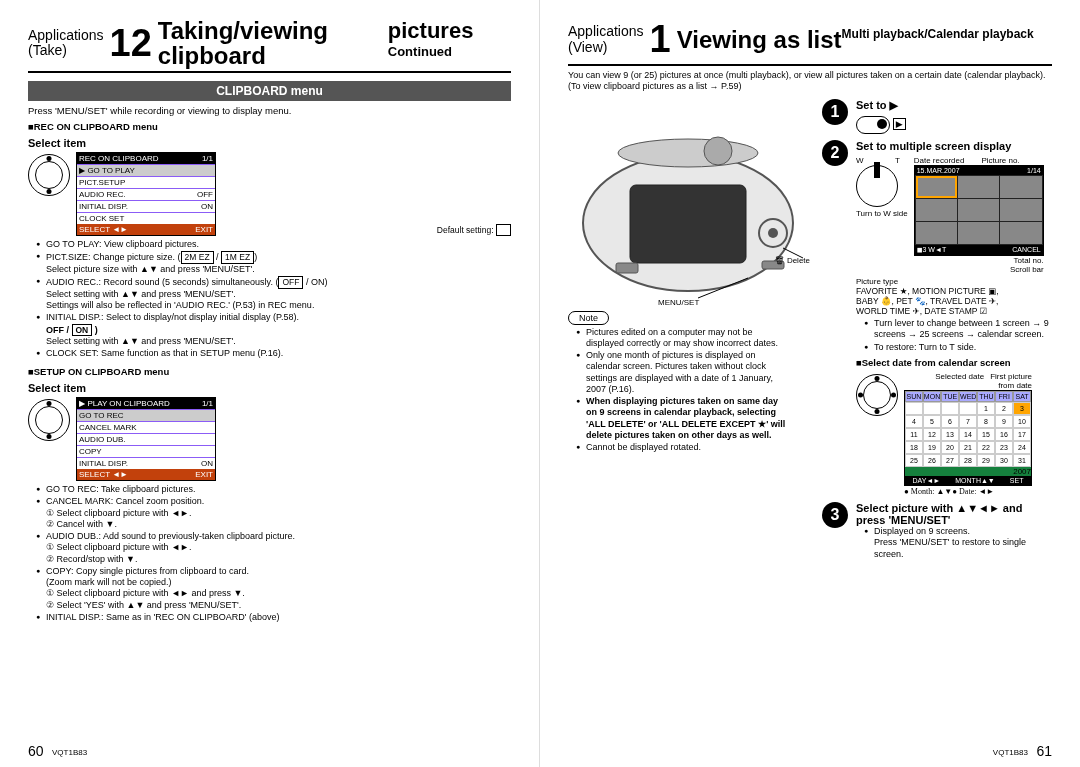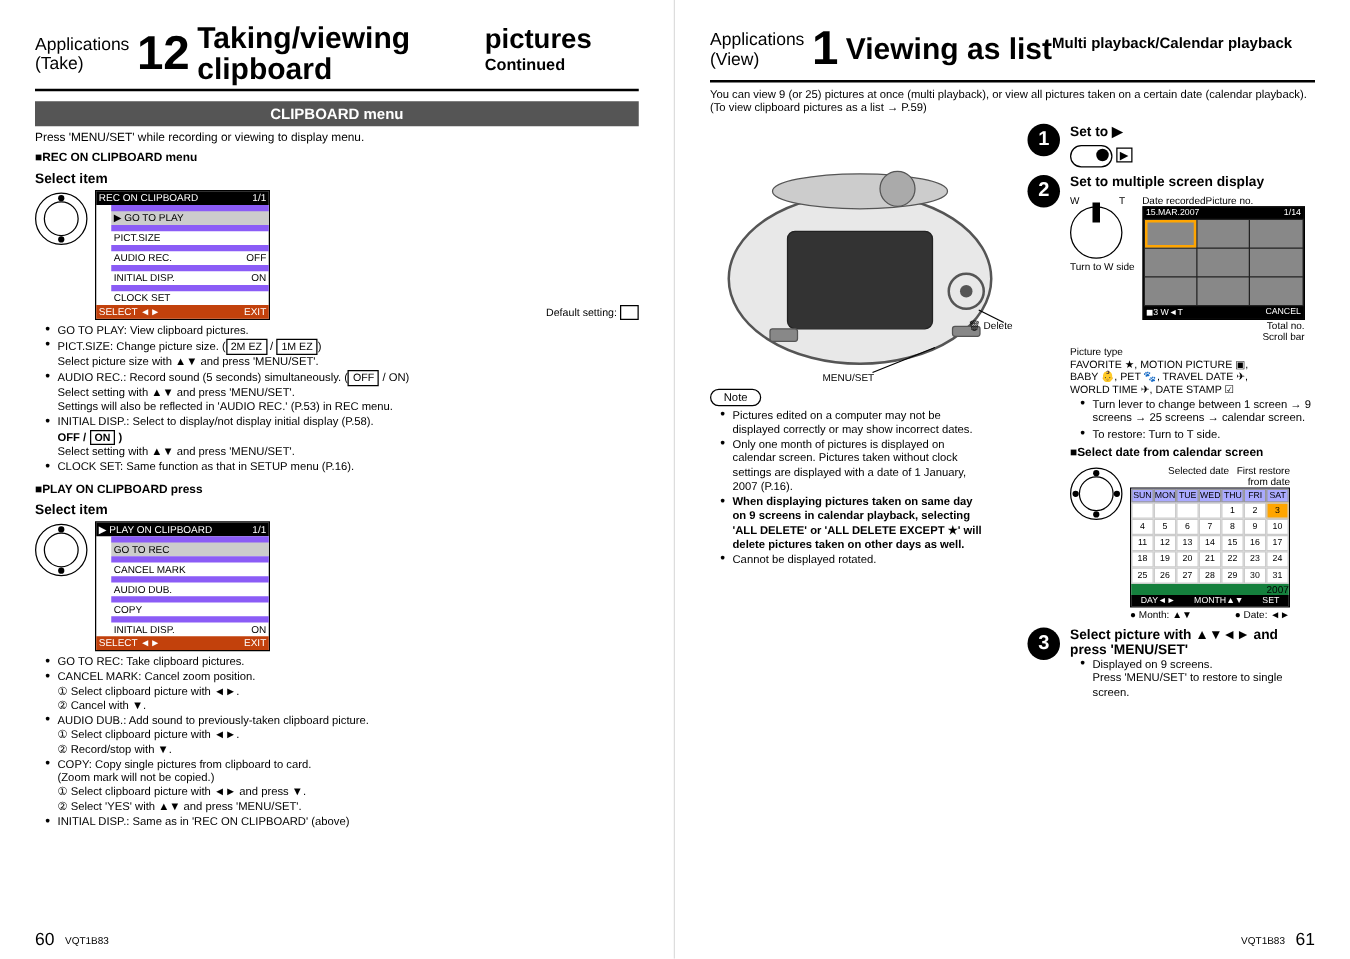--- a/index.html
+++ b/index.html
@@ -63,21 +63,21 @@
   }
   .dpad .dot { position:absolute; width:5px; height:5px; background:#000; border-radius:50%; }
   .dpad .dot.u{top:1px;left:50%;transform:translateX(-50%);}
   .dpad .dot.d{bottom:1px;left:50%;transform:translateX(-50%);}
   .dpad .dot.l{left:1px;top:50%;transform:translateY(-50%);}
   .dpad .dot.r{right:1px;top:50%;transform:translateY(-50%);}
   .menu-screen {
     width: 140px; border: 1px solid #000; font-size: 8px; background: #fff;
   }
   .menu-screen .ms-title { background:#000; color:#fff; padding:1px 2px; display:flex; justify-content:space-between;}
-  .menu-screen .ms-row { display:flex; justify-content:space-between; border-top:5px solid #8b5cf6; padding:1px 2px;margin-left:12px;}
+  .menu-screen .ms-row { display:flex; justify-content:space-between; border-top:1px solid #8b5cf6; padding:1px 2px;}
   .menu-screen .ms-row.hl { background:#ccc; }
   .menu-screen .ms-foot { background:#c2410c; color:#fff; display:flex; justify-content:space-between; padding:1px 2px;}
   .bullets { padding-left: 8px; }
   .bullets li { list-style: none; position: relative; padding-left: 10px; font-size: 9px; line-height: 1.25; margin-bottom:1px;}
   .bullets li::before { content:"●"; position:absolute; left:0; font-size:7px; top:1px;}
   .boxed { border:1px solid #000; padding:0 3px; font-size:8.5px; display:inline-block;}
   .footer-num { position:absolute; bottom:8px; font-size:14px; }
   .footer-code { position:absolute; bottom:10px; font-size:8px; }
   .page-left .footer-num { left: 28px; }
   .page-left .footer-code { left: 52px; }
@@ -159,21 +159,21 @@
       <div class="ms-title">
           <span>REC ON CLIPBOARD</span>
           <span>1/1</span>
         </div>
       <div id="rec-rows">
           <div class="ms-row hl">
             <span>▶ GO TO PLAY</span>
             <span></span>
           </div>
           <div class="ms-row">
-            <span>PICT.SIZE</span>
+            <span>PICT.SETUP</span>
             <span></span>
           </div>
           <div class="ms-row">
             <span>AUDIO REC.</span>
             <span>OFF</span>
           </div>
           <div class="ms-row">
             <span>INITIAL DISP.</span>
             <span>ON</span>
           </div>
@@ -193,21 +193,21 @@
   </div>
 
   <ul class="bullets" id="rec-bullets">
       <li>GO TO PLAY: View clipboard pictures.</li>
       <li>PICT.SIZE: Change picture size. (<span class="boxed">2M EZ</span> / <span class="boxed">1M EZ</span>)<br>Select picture size with ▲▼ and press 'MENU/SET'.</li>
       <li>AUDIO REC.: Record sound (5 seconds) simultaneously. (<span class="boxed">OFF</span> / ON)<br>Select setting with ▲▼ and press 'MENU/SET'.<br>Settings will also be reflected in 'AUDIO REC.' (P.53) in REC menu.</li>
       <li>INITIAL DISP.: Select to display/not display initial display (P.58).<br><b>OFF / <span class="boxed">ON</span> )</b><br>Select setting with ▲▼ and press 'MENU/SET'.</li>
       <li>CLOCK SET: Same function as that in SETUP menu (P.16).</li>
     </ul>
 
-  <div class="body-text bold" style="margin-top:6px;">■PLAY ON CLIPBOARD press</div>
+  <div class="body-text bold" style="margin-top:6px;">■SETUP ON CLIPBOARD menu</div>
   <div class="subhead">Select item</div>
 
   <div class="menu-block">
     <div class="dpad half">
         <div class="ring"></div>
         <div class="dot u"></div>
         <div class="dot d"></div>
       </div>
     <div class="menu-screen">
       <div class="ms-title">
@@ -312,21 +312,21 @@
           <div class="flexrow" style="margin-top:4px;">
             <div style="text-align:center;">
               <div class="annot" style="display:flex; justify-content:space-between; width:44px;">
                   <span>W</span>
                   <span>T</span>
                 </div>
               <div class="lever"></div>
               <div class="annot" style="margin-top:2px;">Turn to W side</div>
             </div>
             <div>
-              <div class="annot" style="display:flex; gap:0;">
+              <div class="annot" style="display:flex; gap:17px;">
                 <span>Date recorded</span>
                 <span>Picture no.</span>
               </div>
               <div class="thumb-screen">
                 <div class="ts-top">
                     <span>15.MAR.2007</span>
                     <span>1/14</span>
                   </div>
                 <div class="thumb-grid">
                   <div class="sel"></div>
@@ -363,21 +363,21 @@
             <div class="dpad">
                 <div class="ring"></div>
                 <div class="dot u"></div>
                 <div class="dot d"></div>
                 <div class="dot l"></div>
                 <div class="dot r"></div>
               </div>
             <div>
               <div class="annot" style="display:flex; gap:6px; justify-content:flex-end;">
                 <span>Selected date</span>
-                <span>First restore</span>
+                <span>First picture</span>
               </div>
               <div class="annot" style="text-align:right;">from date</div>
               <div class="cal-screen">
                 <div class="cal-head" id="cal-head">
                     <div>SUN</div>
                     <div>MON</div>
                     <div>TUE</div>
                     <div>WED</div>
                     <div>THU</div>
                     <div>FRI</div>
@@ -420,21 +420,21 @@
                     <div>30</div>
                     <div>31</div>
                   </div>
                 <div class="annot" style="text-align:right; background:#15803d;">2007</div>
                 <div class="cal-foot" id="cal-foot">
                     <span>DAY◄►</span>
                     <span>MONTH▲▼</span>
                     <span>SET</span>
                   </div>
               </div>
-              <div class="annot" style="display:flex; justify-content:space-between; margin-top:1px;">
+              <div class="annot" style="display:flex; margin-top:1px;font-family:Liberation Serif, serif;">
                 <span>● <span>Month: ▲▼</span></span>
                 <span>● <span>Date: ◄►</span></span>
               </div>
             </div>
           </div>
         </div>
       </div>
 
       <div class="step-row" style="margin-top:6px;">
         <div class="step-circle">3</div>

